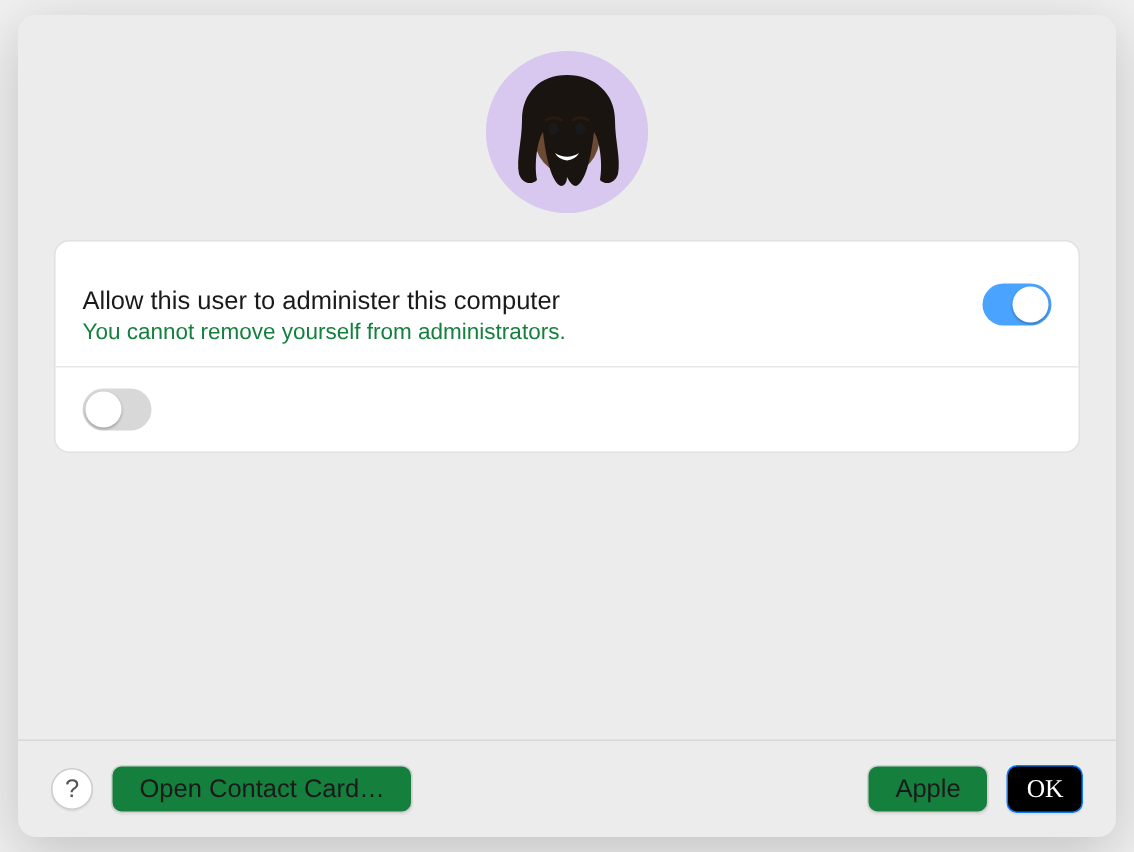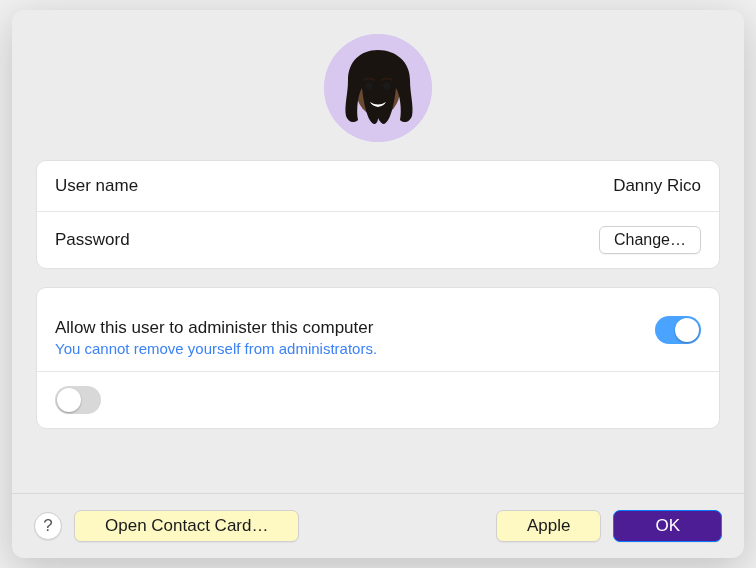--- a/index.html
+++ b/index.html
@@ -66,21 +66,21 @@
     }
     .row + .row {
       border-top: 1px solid #e6e6e6;
     }
     .row-label {
       font-size: 17px;
       color: #1a1a1a;
     }
     .row-sub {
       font-size: 15px;
-      color: #3b82f6;
+      color: #15803d;
       margin-top: 2px;
     }
     .row-value {
       font-size: 17px;
       color: #1a1a1a;
     }
     .row-left {
       display: flex;
       flex-direction: column;
       margin-top: 16px;
@@ -138,34 +138,35 @@
       border: 1px solid #ccc;
       display: flex;
       align-items: center;
       justify-content: center;
       font-size: 17px;
       color: #555;
       cursor: pointer;
       box-shadow: 0 1px 1px rgba(0,0,0,0.07);
     }
     .footer-btn {
-      background: #fef9c3;
+      background: #15803d;
       border: 1px solid #d0d0d0;
       border-radius: 7px;
-      padding: 5px 30px;
+      padding: 5px 18px;
       font-size: 17px;
       color: #1a1a1a;
       cursor: pointer;
       box-shadow: 0 1px 1px rgba(0,0,0,0.05);
     }
     .footer-btn.primary {
-      background: #4c1d95;
+      background: #000000;
       border-color: #0a7aff;
       color: #fff;
-      padding: 5px 41px;
+      padding: 5px 12px;
+      font-family: Liberation Serif, serif;
     }
     .spacer {
       flex: 1;
     }
   </style>
 </head>
 <body>
 
 <div class="dialog">
   <div class="content">
@@ -179,30 +180,20 @@
           <ellipse cx="45" cy="52" rx="3.5" ry="4" fill="#1a1a1a"></ellipse>
           <ellipse cx="63" cy="52" rx="3.5" ry="4" fill="#1a1a1a"></ellipse>
           <path d="M40 46 Q45 43 50 46" stroke="#2a1a10" stroke-width="2" fill="none" stroke-linecap="round"></path>
           <path d="M58 46 Q63 43 68 46" stroke="#2a1a10" stroke-width="2" fill="none" stroke-linecap="round"></path>
           <path d="M42 66 Q46 63 50 65 Q54 67 58 65 Q62 63 66 66 Q64 74 54 76 Q44 74 42 66 Z" fill="#1a1410"></path>
           <path d="M46 68 Q54 73 62 68 Q60 72 54 73 Q48 72 46 68 Z" fill="#fff"></path>
         </svg>
       </div>
     </div>
 
-    <div class="section">
-      <div class="row">
-        <span class="row-label">User name</span>
-        <span class="row-value">Danny Rico</span>
-      </div>
-      <div class="row">
-        <span class="row-label">Password</span>
-        <button class="btn-small">Change…</button>
-      </div>
-    </div>
 
     <div class="section">
       <div class="row">
         <div class="row-left">
           <span class="row-label">Allow this user to administer this computer</span>
           <span class="row-sub">You cannot remove yourself from administrators.</span>
         </div>
         <div class="toggle on">
           <div class="toggle-knob"></div>
         </div>

